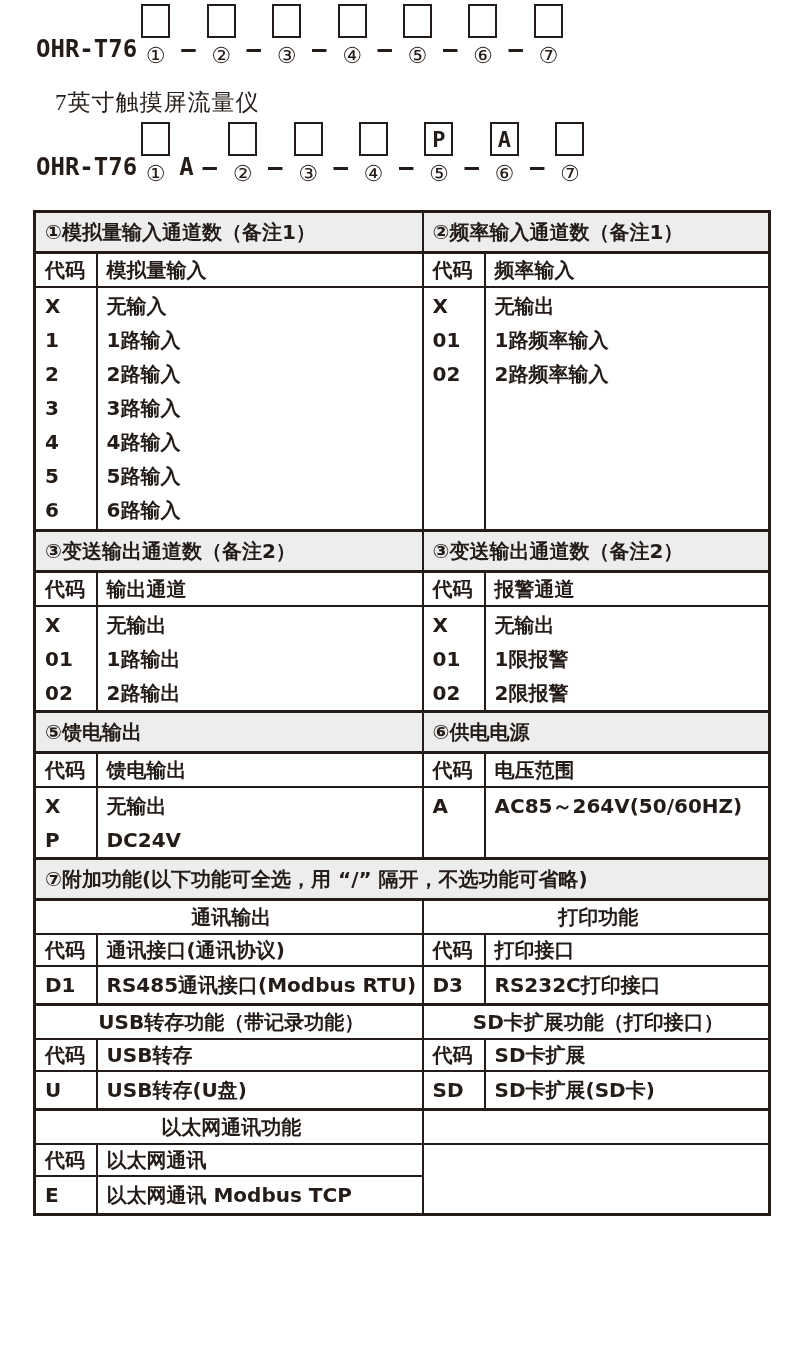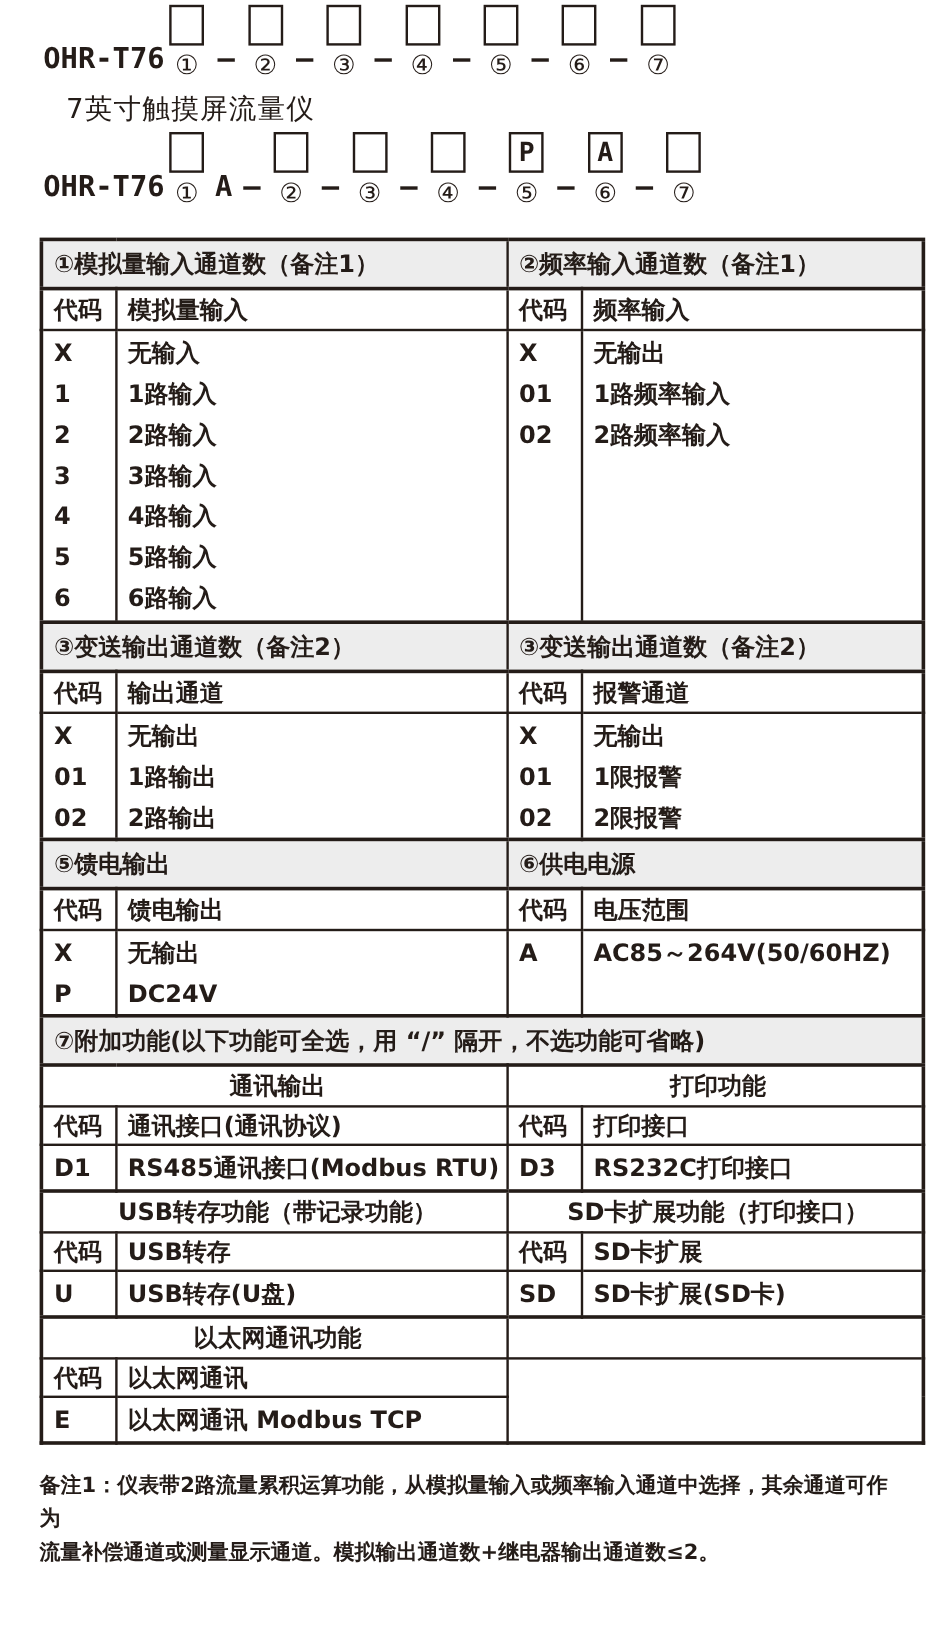--- a/index.html
+++ b/index.html
@@ -9,21 +9,21 @@
     font-family:"DejaVu Sans", sans-serif;
     -webkit-font-smoothing:antialiased;
   }
   .page{position:relative;width:790px;height:1364px;overflow:hidden;background:#fff;}
 
   
   .ptitle{
     font-size:23px;font-weight:400;letter-spacing:1px;
     margin:0 0 0 55px;padding-top:6px;line-height:30px;
   }
-  .ptitle2{margin-top:2px;}
+  .ptitle2{margin-top:14px;font-family:Liberation Serif, serif;}
   .model-row{display:flex;align-items:flex-end;margin:4px 0 0 36px;}
   .mprefix,.msuffix,.mdash{
     font-family:"DejaVu Sans Mono", monospace;
     font-weight:700;font-size:24px;line-height:37px;white-space:pre;
   }
   .mdash{margin:0 7px;}
   .msuffix{margin:0 2px 0 5px;}
   .slot{display:flex;flex-direction:column;align-items:center;margin:0 4px;}
   .mbox{
     width:29px;height:34px;box-sizing:border-box;
@@ -282,16 +282,14 @@
       <td>以太网通讯</td>
       <td colspan="2" rowspan="2" class="mid"></td>
     </tr>
     <tr class="gdata">
       <td>E</td>
       <td>以太网通讯 Modbus TCP</td>
     </tr>
   </tbody>
     </table>
 
-  <div class="notes">备注1：仪表带2路流量累积运算功能，从模拟量输入或频率输入通道中选择，其余通道可作为
-流量补偿通道或测量显示通道。模拟输出通道数+继电器输出通道数≤2。</div>
 
 </div>
 
 </body></html>

